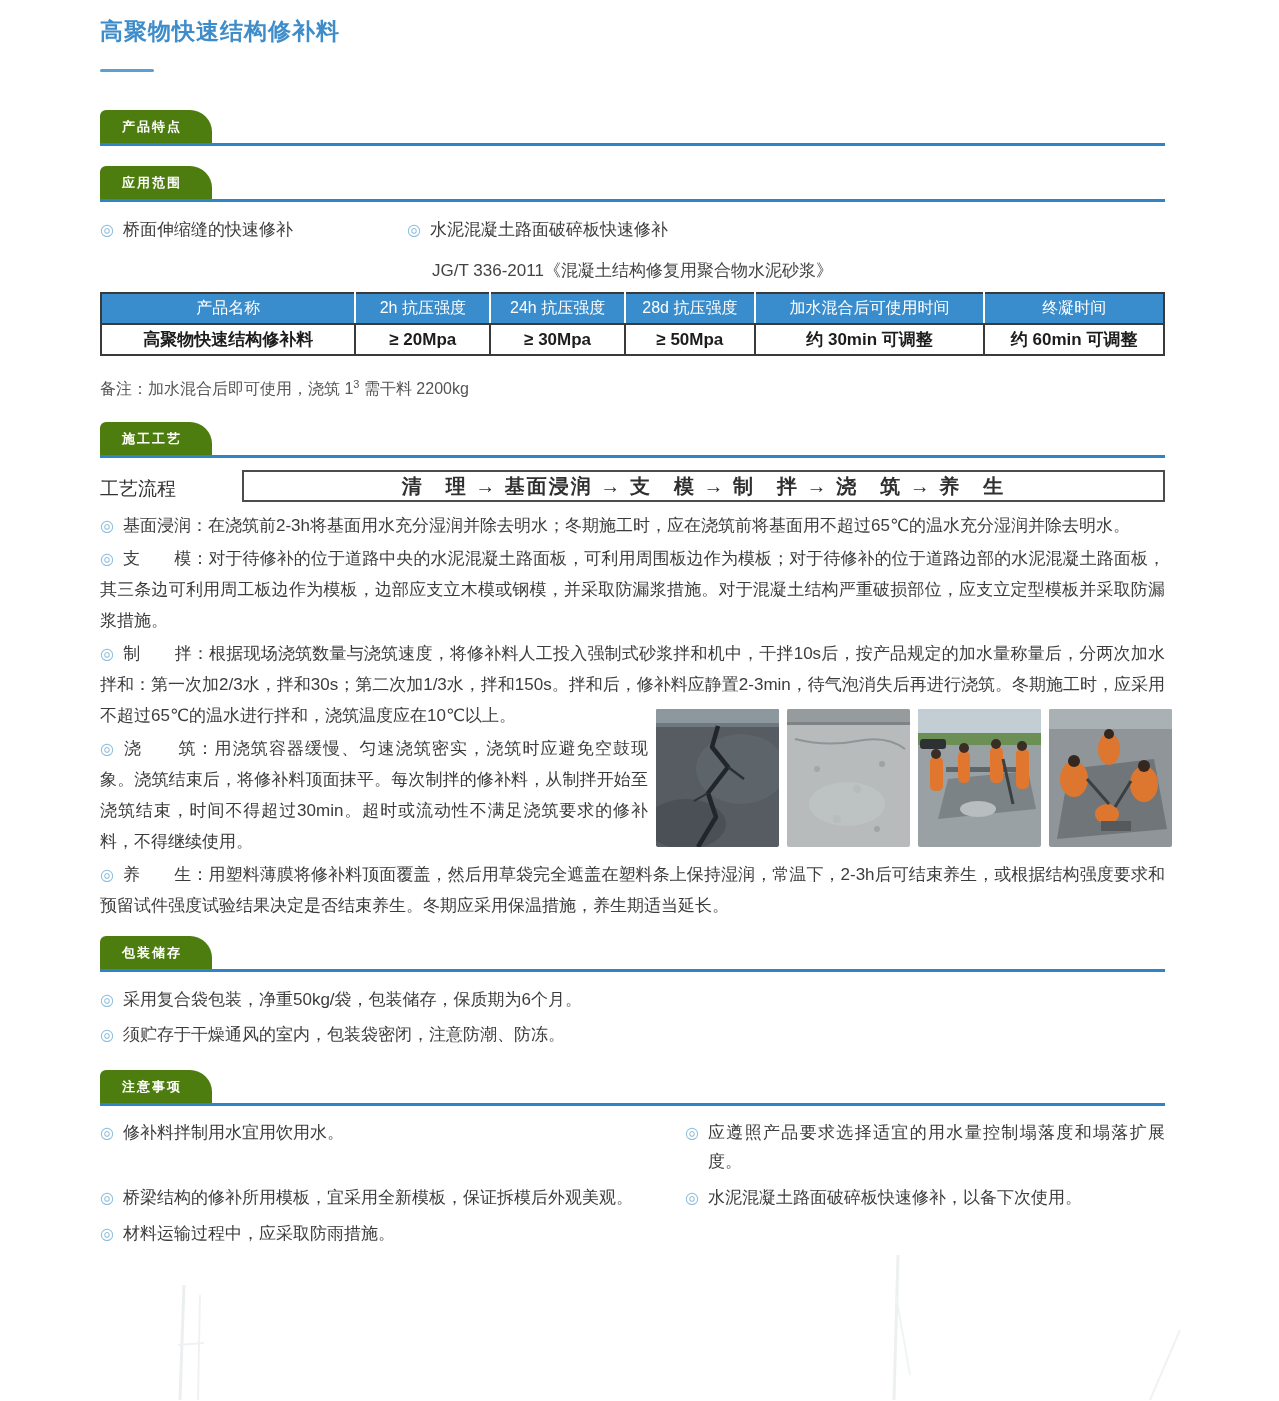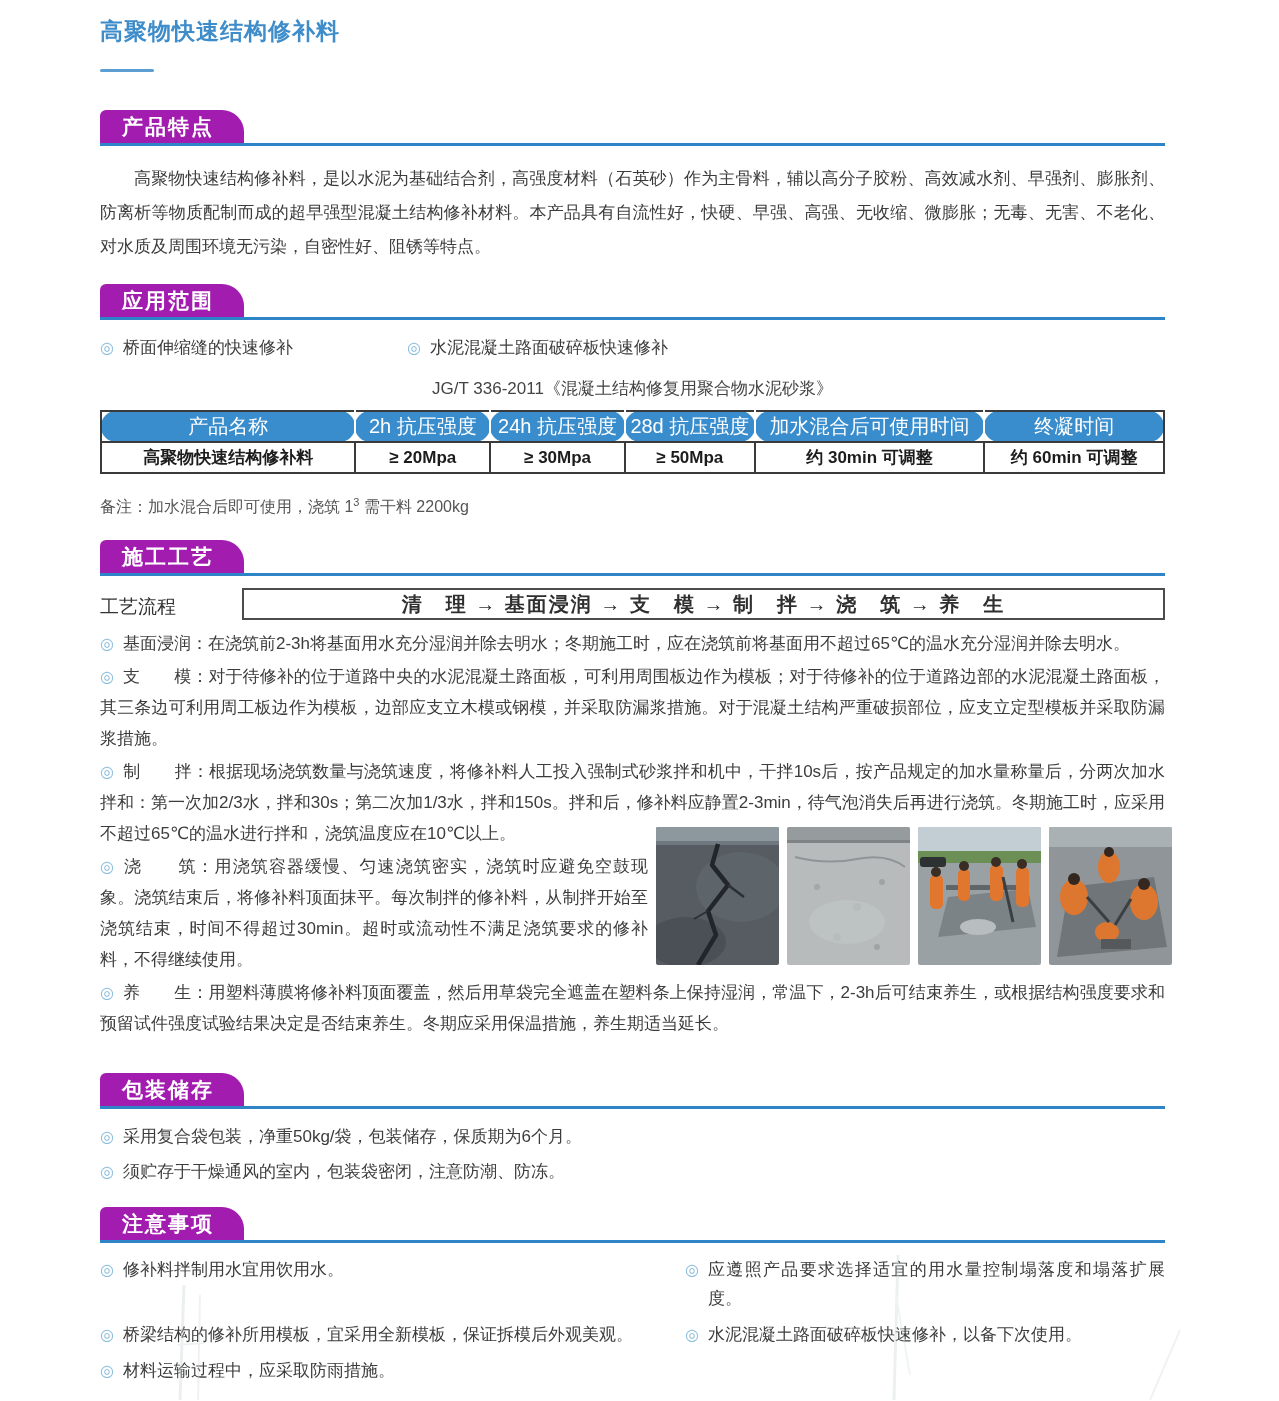--- a/index.html
+++ b/index.html
@@ -14,23 +14,23 @@
   .content { width: 1065px; margin-left: 100px; padding-top: 16px; position: relative; }
 
   
   .doc-title { font-size: 23px; font-weight: bold; color: #3e8cc9; letter-spacing: 1px; }
   .title-rule { width: 54px; height: 3px; background: #5d9fd3; margin-top: 22px; border-radius: 2px; }
 
   
   .sec-head { border-bottom: 3px solid #2e84c6; line-height: 0; }
   .badge {
     display: inline-block;
-    background: #a21caf;
+    background: #4d7c0f;
     color: #fff;
-    font-size: 21px; font-weight: bold;
+    font-size: 13px; font-weight: bold;
     letter-spacing: 2px;
     line-height: 30px;
     padding: 2px 30px 1px 22px;
     border-radius: 6px 22px 0 0;
   }
 
   .m-sec { margin-top: 20px; }
 
   
   .para {
@@ -46,22 +46,22 @@
   .li .bullet { color: #8bbedd; margin-right: 9px; font-size: 16px; flex: 0 0 auto; }
   .li .txt { text-align: justify; }
   .inline-list { display: flex; margin-top: 12px; }
   .inline-list .li:first-child { width: 307px; }
 
   
   .std-caption { text-align: center; font-size: 17px; color: #444; margin-top: 14px; }
   table.perf { border-collapse: collapse; width: 100%; margin-top: 10px; border: 2px solid #3a3a3a; }
   table.perf th {
     background: #3a8dcd; color: #fff;
-    font-size: 20px; font-weight: normal;
-    height: 31px; border-left: 2px solid #fff; border-bottom: 2px solid #3a3a3a; border-radius: 15px;
+    font-size: 16px; font-weight: normal;
+    height: 31px; border-left: 2px solid #fff; border-bottom: 2px solid #3a3a3a;
   }
   table.perf th:first-child { border-left: none; }
   table.perf td {
     font-size: 17px; font-weight: 600; color: #1c1c1c;
     text-align: center; height: 31px;
     border-left: 2px solid #3a3a3a;
   }
   table.perf td:first-child { border-left: none; }
   .tbl-note { font-size: 16px; color: #555; margin-top: 22px; }
   .tbl-note sup { font-size: 11px; }
@@ -102,21 +102,20 @@
 <body>
 
 <div class="content">
 
   <div class="doc-title">高聚物快速结构修补料</div>
   <div class="title-rule"></div>
 
   <div class="sec-head" style="margin-top:38px;">
     <span class="badge">产品特点</span>
   </div>
-  <p class="para">高聚物快速结构修补料，是以水泥为基础结合剂，高强度材料（石英砂）作为主骨料，辅以高分子胶粉、高效减水剂、早强剂、膨胀剂、防离析等物质配制而成的超早强型混凝土结构修补材料。本产品具有自流性好，快硬、早强、高强、无收缩、微膨胀；无毒、无害、不老化、对水质及周围环境无污染，自密性好、阻锈等特点。</p>
 
   <div class="sec-head m-sec">
     <span class="badge">应用范围</span>
   </div>
   <div class="inline-list">
     <div class="li">
       <span class="bullet">◎</span>
       <span class="txt">桥面伸缩缝的快速修补</span>
     </div>
     <div class="li">
@@ -240,21 +239,21 @@
           <line x1="38" y1="70" x2="60" y2="95" stroke="#3c3f41" stroke-width="3"></line>
           <line x1="82" y1="72" x2="66" y2="98" stroke="#3c3f41" stroke-width="3"></line>
           <rect x="52" y="112" width="30" height="10" fill="#55595c"></rect>
         </svg>
       </div>
     </div>
 
     <p class="step"><span class="bullet">◎</span><span>养　　生：用塑料薄膜将修补料顶面覆盖，然后用草袋完全遮盖在塑料条上保持湿润，常温下，2-3h后可结束养生，或根据结构强度要求和预留试件强度试验结果决定是否结束养生。冬期应采用保温措施，养生期适当延长。</span></p>
   </div>
 
-  <div class="sec-head" style="margin-top:34px;">
+  <div class="sec-head" style="margin-top:15px;">
     <span class="badge">包装储存</span>
   </div>
   <div class="pack-items">
     <div class="li">
       <span class="bullet">◎</span>
       <span class="txt">采用复合袋包装，净重50kg/袋，包装储存，保质期为6个月。</span>
     </div>
     <div class="li">
       <span class="bullet">◎</span>
       <span class="txt">须贮存于干燥通风的室内，包装袋密闭，注意防潮、防冻。</span>

